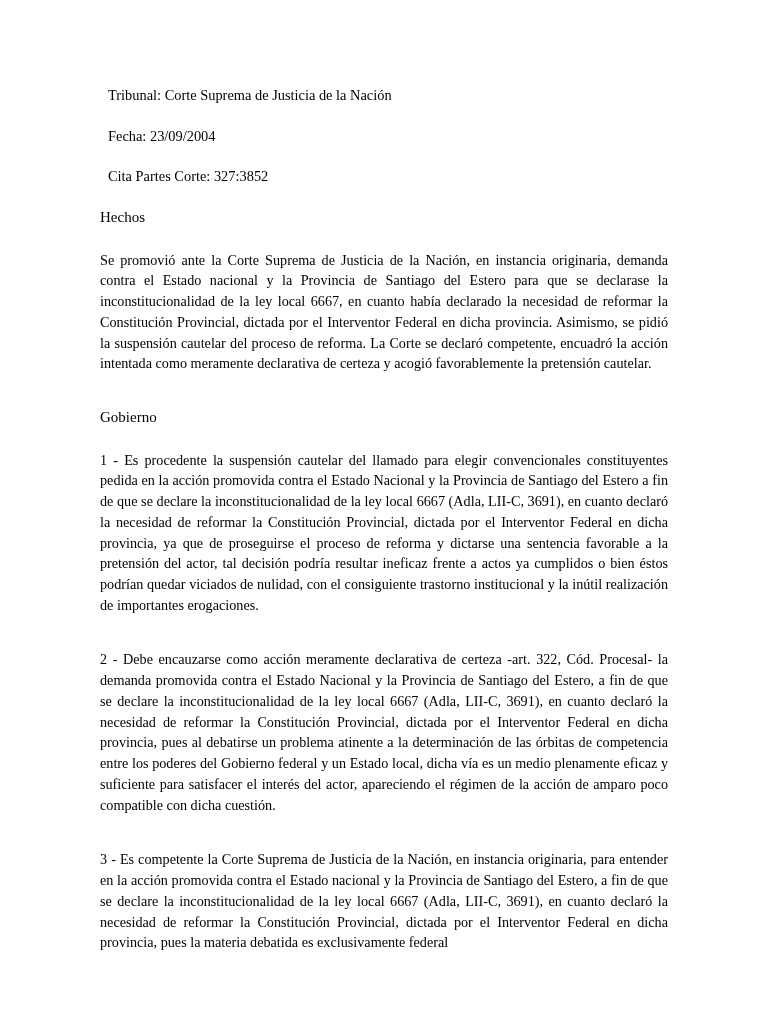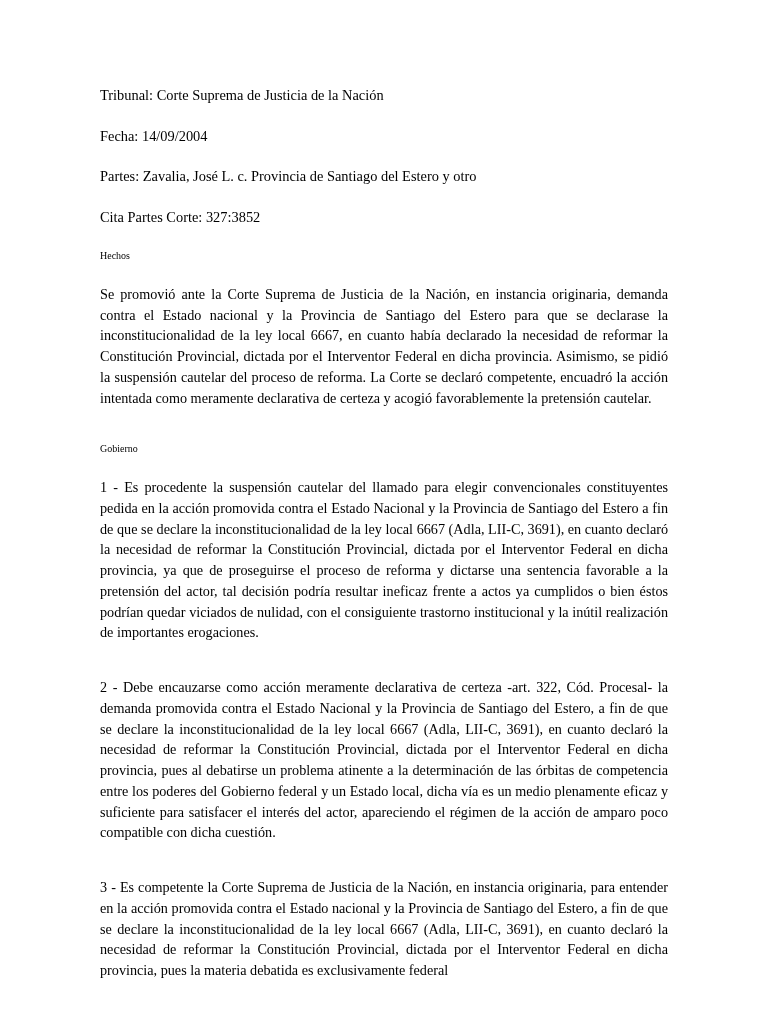--- a/index.html
+++ b/index.html
@@ -16,47 +16,46 @@
   .page {
     width: 768px;
     min-height: 1024px;
     box-sizing: border-box;
     padding: 86px 100px 40px 100px;
     background: #ffffff;
   }
   .meta-line {
     font-size: 14.4px;
     line-height: 1.3;
-    margin: 0 0 22px 0;
+    margin: 0 0 22px 8px;
     text-align: left;
   }
   .section-head {
-    font-size: 10px;
+    font-size: 15px;
     line-height: 1.3;
     margin: 0 0 22px 0;
   }
   .para {
     font-size: 14.2px;
     line-height: 1.46;
     text-align: justify;
     margin: 12px 0 26px 0;
     hyphens: none;
   }
   .para.gap {
     margin-bottom: 34px;
   }
 </style>
 </head>
 <body>
 
 <div class="page">
 
   <p class="meta-line">Tribunal: Corte Suprema de Justicia de la Nación</p>
-  <p class="meta-line">Fecha: 14/09/2004</p>
-  <p class="meta-line">Partes: Zavalia, José L. c. Provincia de Santiago del Estero y otro</p>
+  <p class="meta-line">Fecha: 23/09/2004</p>
   <p class="meta-line">Cita Partes Corte: 327:3852</p>
 
   <p class="section-head">Hechos</p>
   <p class="para gap">Se promovió ante la Corte Suprema de Justicia de la Nación, en instancia originaria, demanda contra el Estado nacional y la Provincia de Santiago del Estero para que se declarase la inconstitucionalidad de la ley local 6667, en cuanto había declarado la necesidad de reformar la Constitución Provincial, dictada por el Interventor Federal en dicha provincia. Asimismo, se pidió la suspensión cautelar del proceso de reforma. La Corte se declaró competente, encuadró la acción intentada como meramente declarativa de certeza y acogió favorablemente la pretensión cautelar.</p>
 
   <p class="section-head">Gobierno</p>
 
   <p class="para gap">1 - Es procedente la suspensión cautelar del llamado para elegir convencionales constituyentes pedida en la acción promovida contra el Estado Nacional y la Provincia de Santiago del Estero a fin de que se declare la inconstitucionalidad de la ley local 6667 (Adla, LII-C, 3691), en cuanto declaró la necesidad de reformar la Constitución Provincial, dictada por el Interventor Federal en dicha provincia, ya que de proseguirse el proceso de reforma y dictarse una sentencia favorable a la pretensión del actor, tal decisión podría resultar ineficaz frente a actos ya cumplidos o bien éstos podrían quedar viciados de nulidad, con el consiguiente trastorno institucional y la inútil realización de importantes erogaciones.</p>
   <p class="para gap">2 - Debe encauzarse como acción meramente declarativa de certeza -art. 322, Cód. Procesal- la demanda promovida contra el Estado Nacional y la Provincia de Santiago del Estero, a fin de que se declare la inconstitucionalidad de la ley local 6667 (Adla, LII-C, 3691), en cuanto declaró la necesidad de reformar la Constitución Provincial, dictada por el Interventor Federal en dicha provincia, pues al debatirse un problema atinente a la determinación de las órbitas de competencia entre los poderes del Gobierno federal y un Estado local, dicha vía es un medio plenamente eficaz y suficiente para satisfacer el interés del actor, apareciendo el régimen de la acción de amparo poco compatible con dicha cuestión.</p>
   <p class="para">3 - Es competente la Corte Suprema de Justicia de la Nación, en instancia originaria, para entender en la acción promovida contra el Estado nacional y la Provincia de Santiago del Estero, a fin de que se declare la inconstitucionalidad de la ley local 6667 (Adla, LII-C, 3691), en cuanto declaró la necesidad de reformar la Constitución Provincial, dictada por el Interventor Federal en dicha provincia, pues la materia debatida es exclusivamente federal</p>

